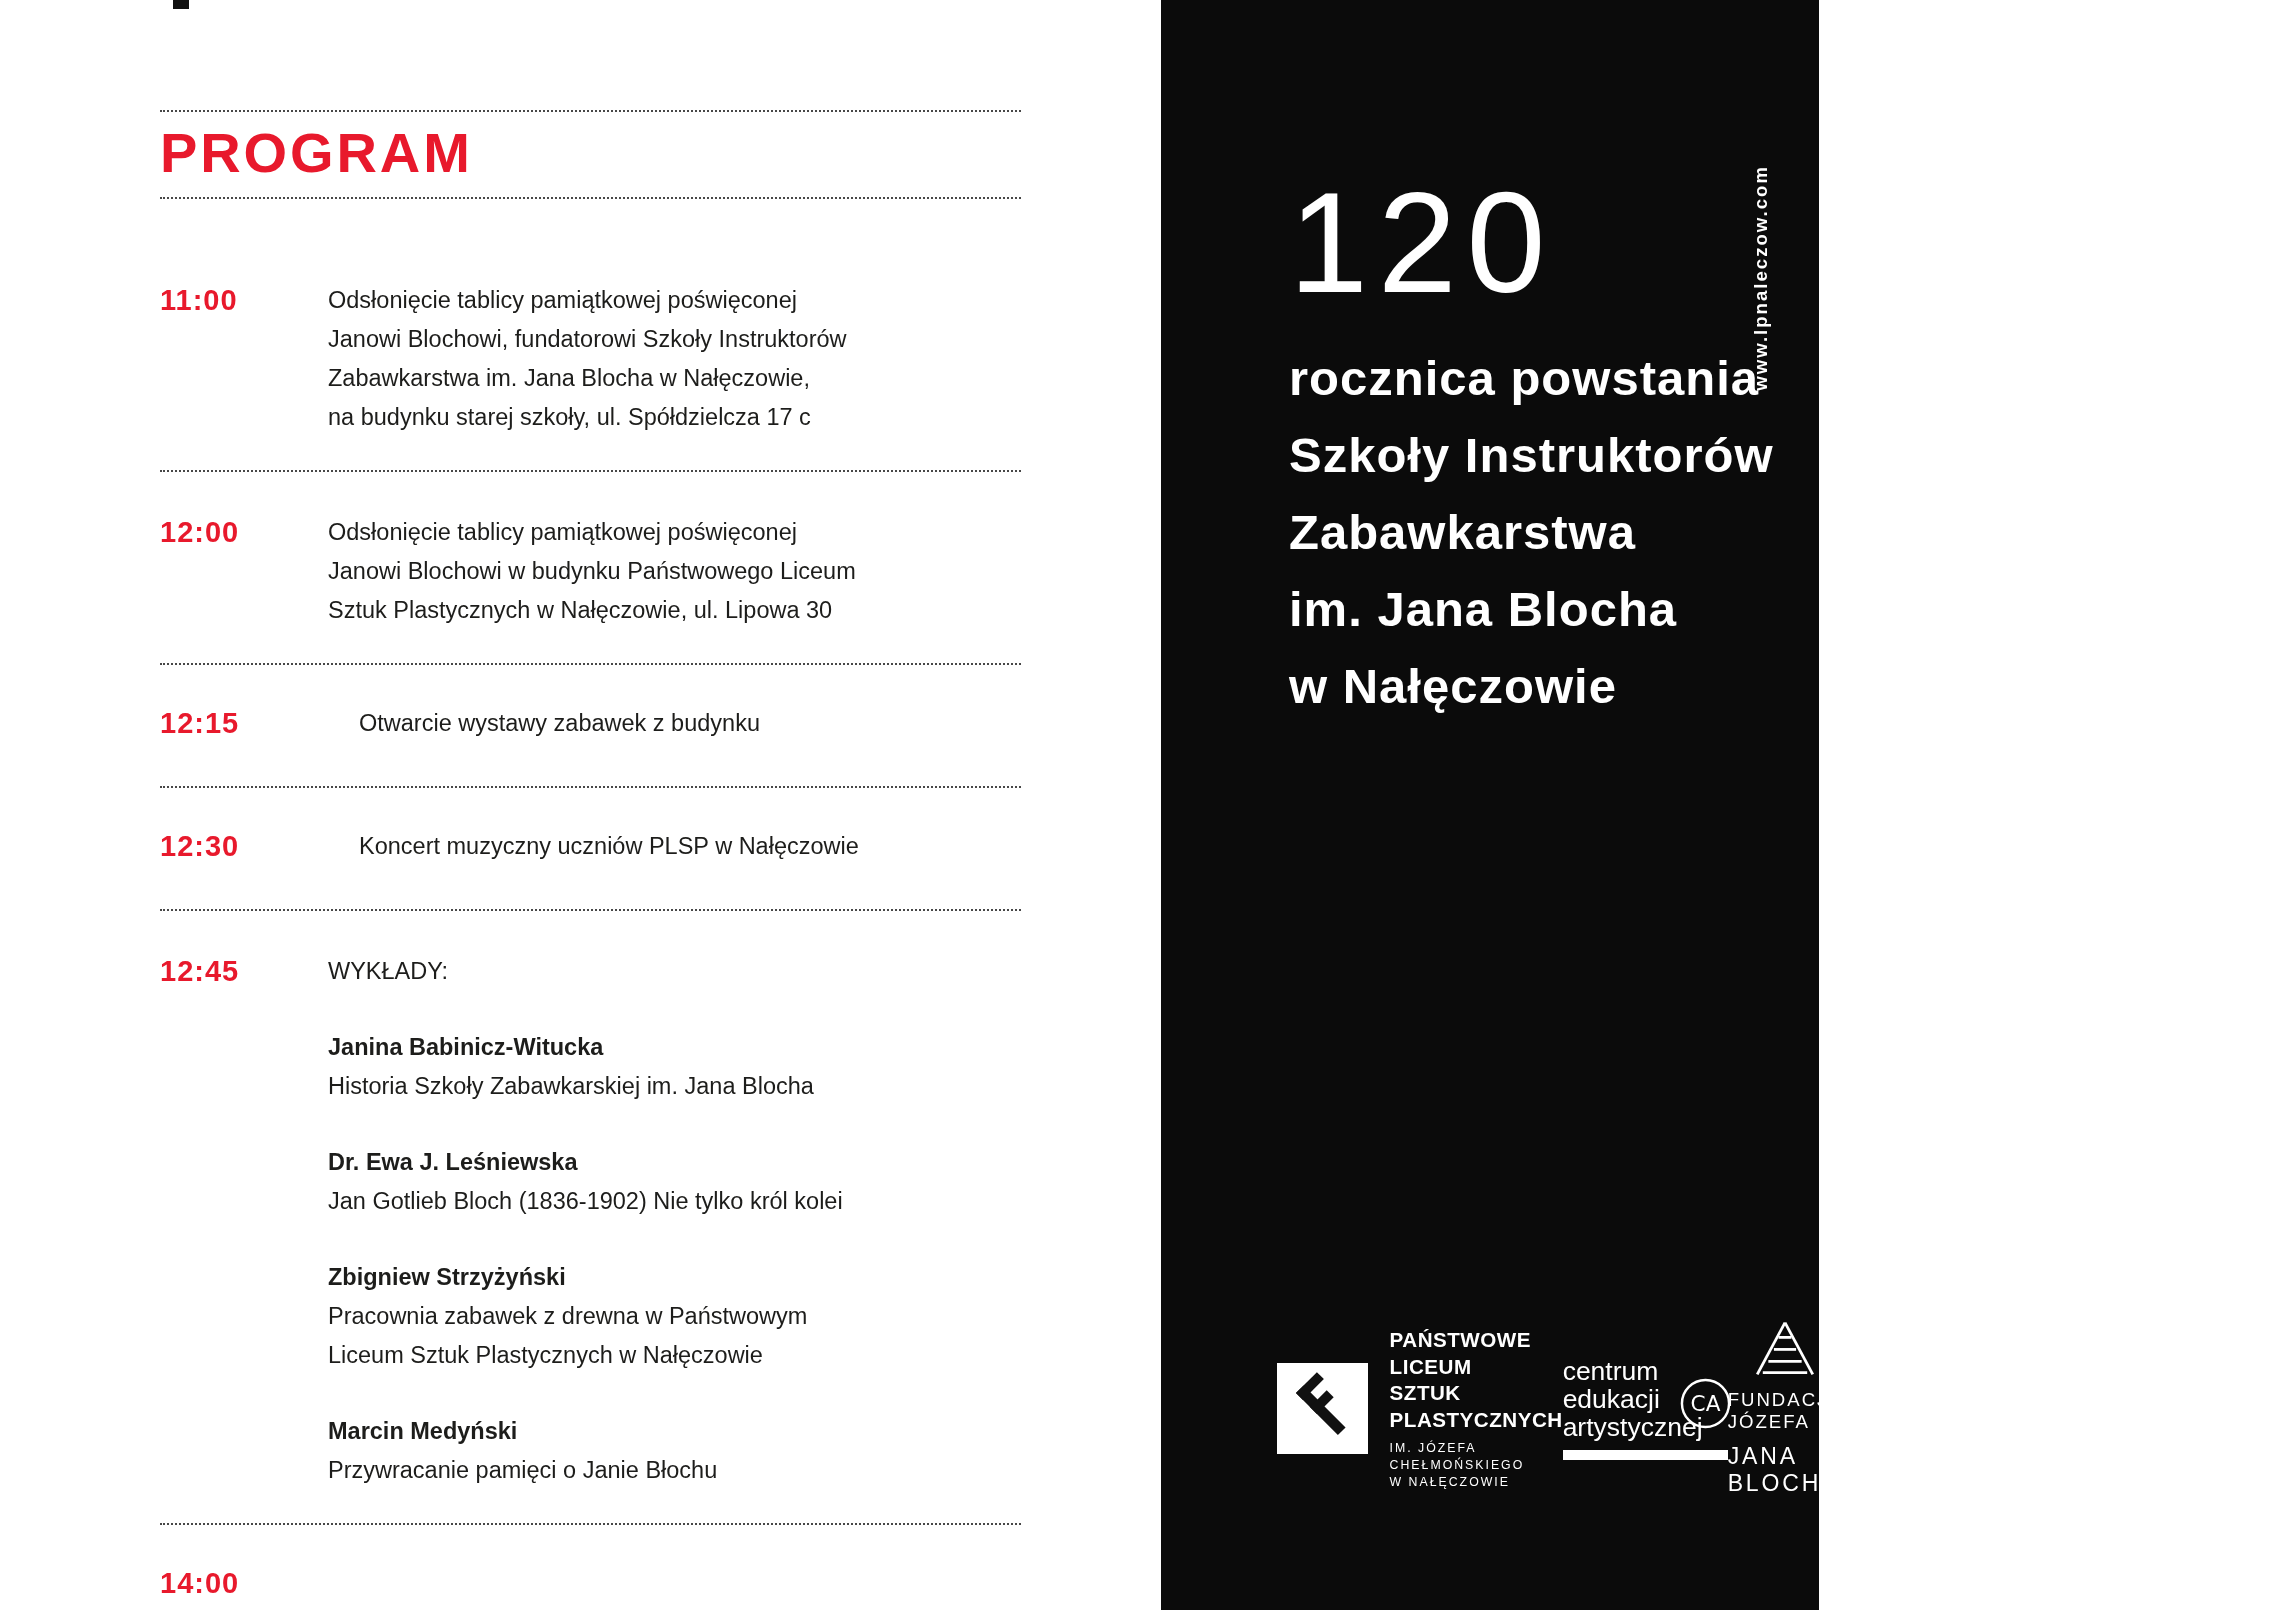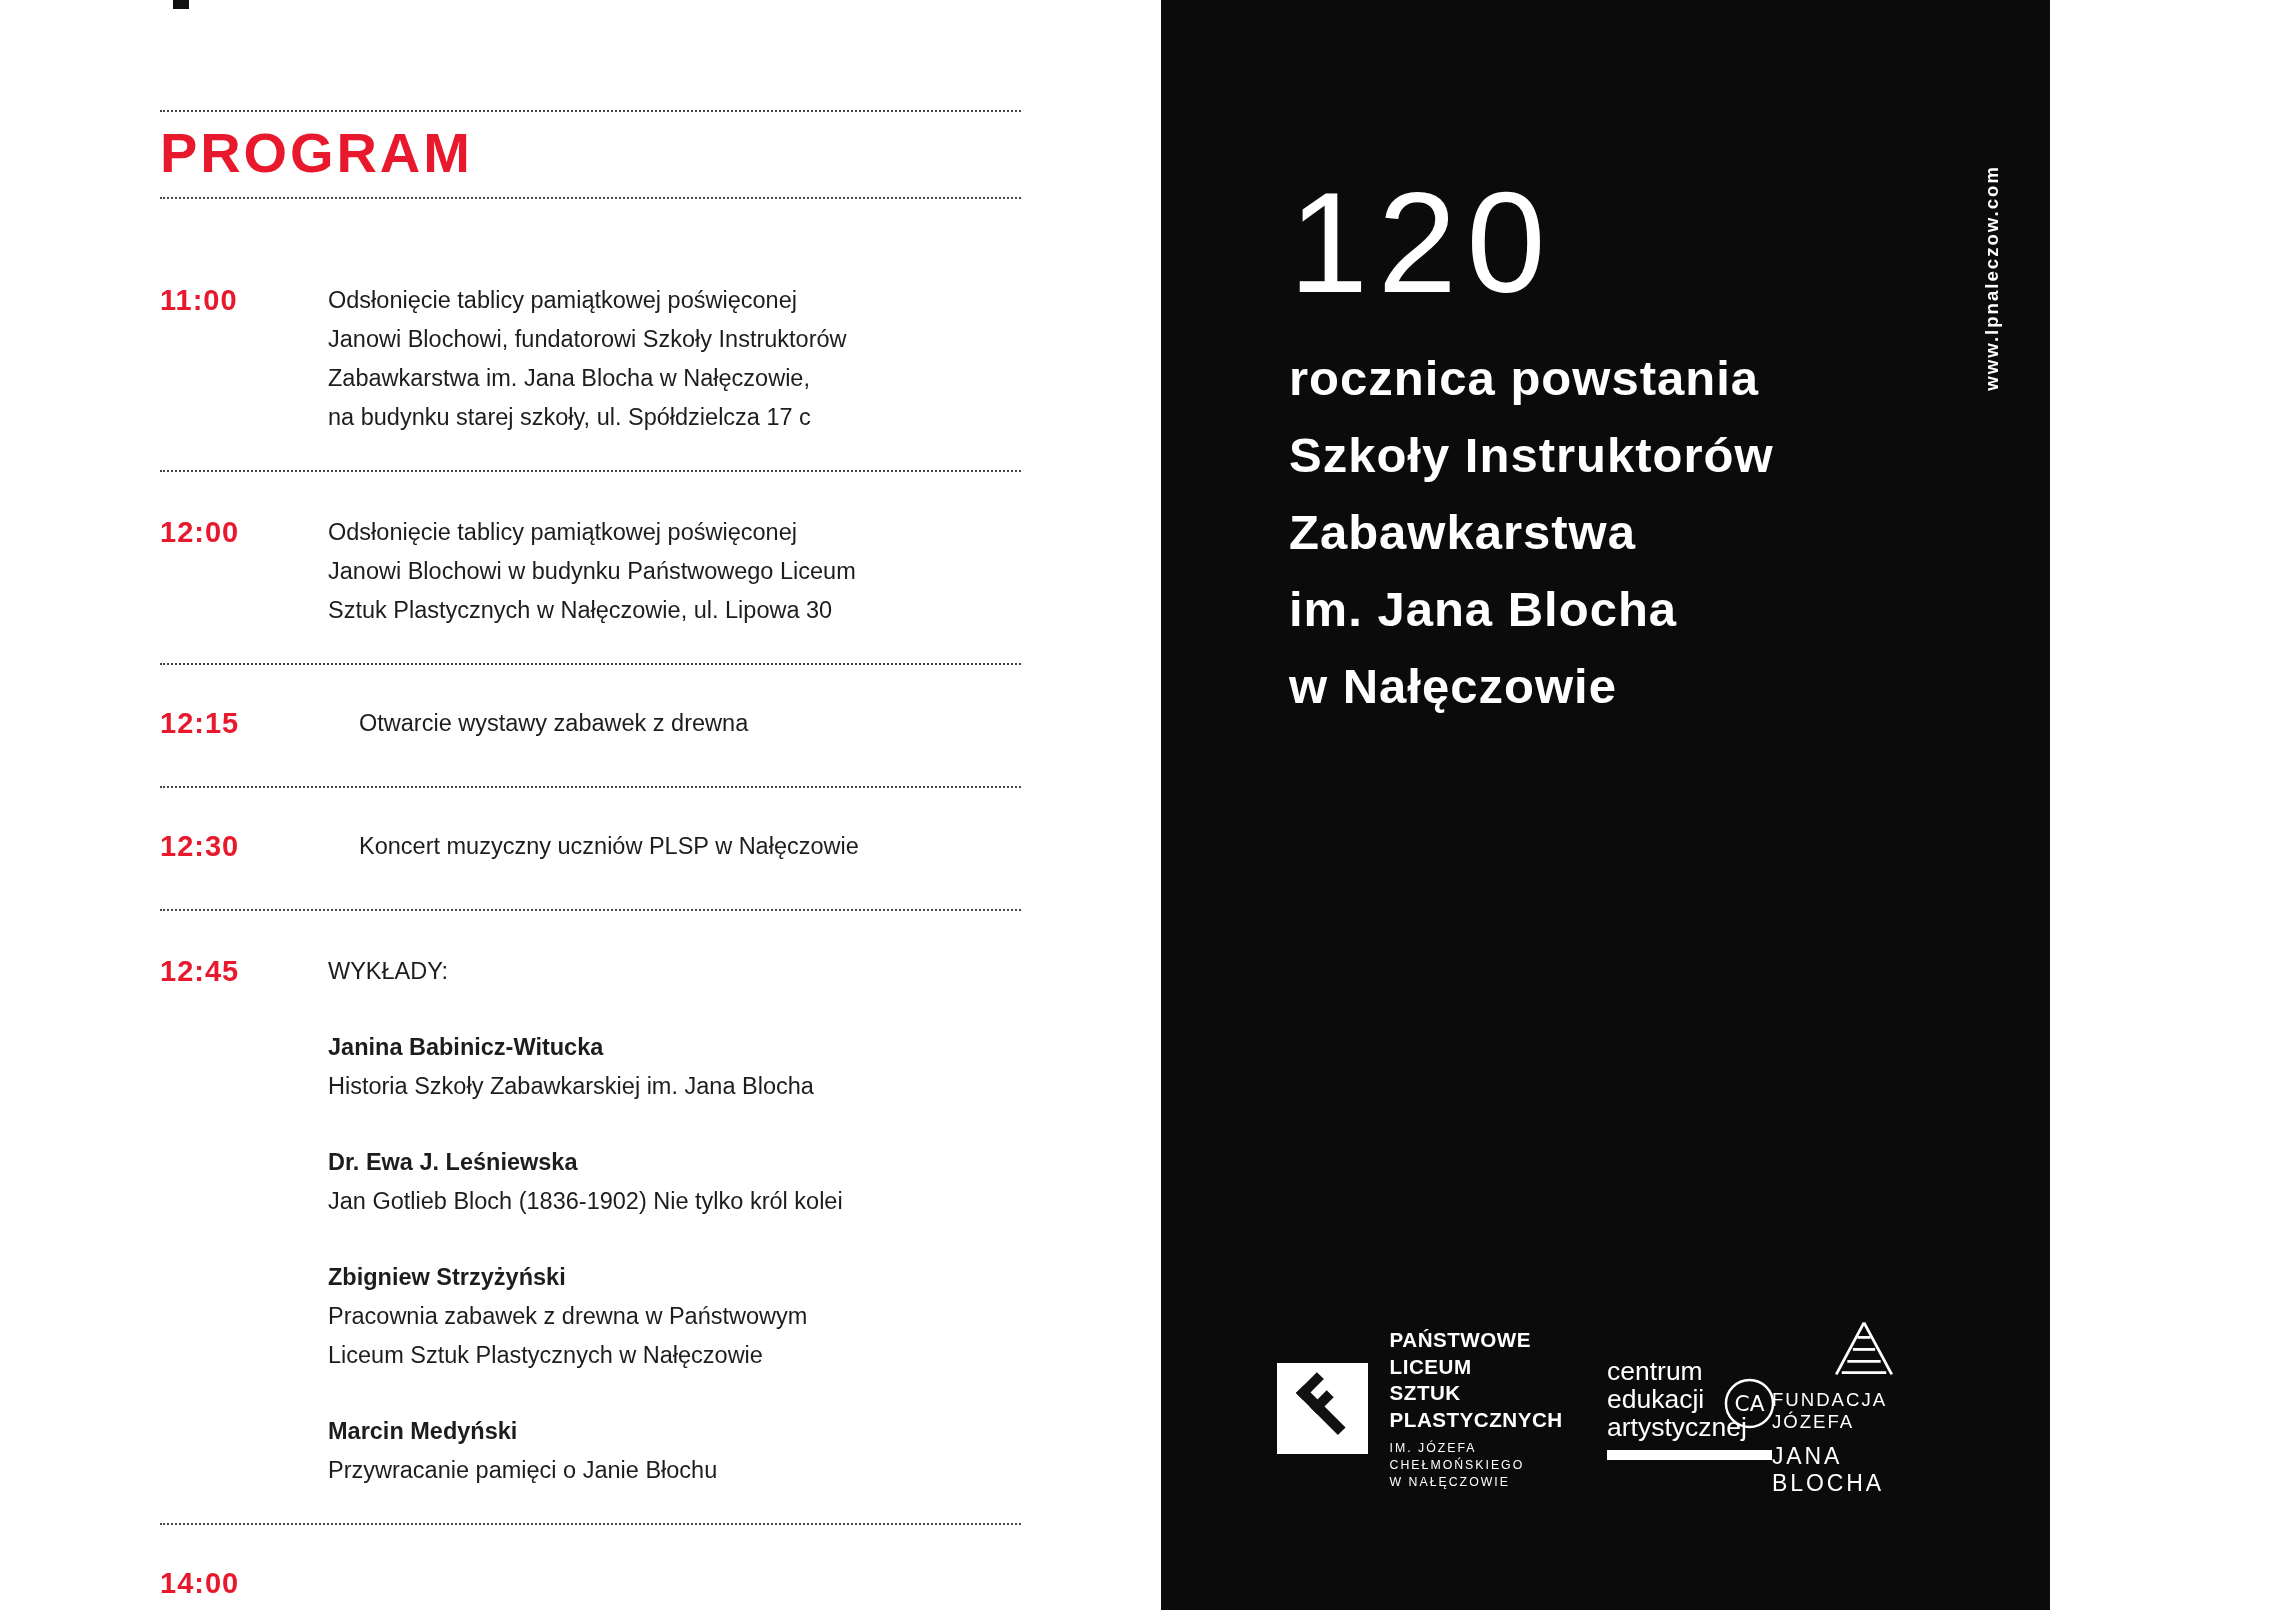--- a/index.html
+++ b/index.html
@@ -8,21 +8,21 @@
     --text-dark:#1d1d1b;
     --white:#ffffff;
   }
   *{margin:0;padding:0;box-sizing:border-box;}
   html,body{background:#ffffff;}
   body{
     width:2293px;height:1610px;
     font-family:"Liberation Sans","DejaVu Sans",sans-serif;
     color:var(--text-dark);
   }
-  .page{position:relative;width:2050px;height:1610px;display:flex;overflow:hidden;background:#fff;}
+  .page{position:relative;width:1819px;height:1610px;display:flex;overflow:hidden;background:#fff;}
 
   
   .left-panel{position:relative;width:1161px;height:100%;background:#ffffff;}
   .crop-mark{position:absolute;left:173px;top:0;width:15.7px;height:8.8px;background:#111;}
   .left-content{position:absolute;left:160px;top:110px;width:861px;}
   .dotted{border-top:2.9px dotted #474747;height:0;}
   .program-title{
     color:var(--accent-red);
     font-size:56px;font-weight:800;letter-spacing:2.9px;
     margin:9.8px 0 13.7px 0;line-height:1.1;
@@ -103,21 +103,21 @@
       <div class="entry">
         <div class="time">12:00</div>
         <div class="desc pre">Odsłonięcie tablicy pamiątkowej poświęconej
 Janowi Blochowi w budynku Państwowego Liceum
 Sztuk Plastycznych w Nałęczowie, ul. Lipowa 30</div>
       </div>
       <div class="dotted"></div>
 
       <div class="entry single">
         <div class="time">12:15</div>
-        <div class="desc pre">Otwarcie wystawy zabawek z drewna</div>
+        <div class="desc pre">Otwarcie wystawy zabawek z budynku</div>
       </div>
       <div class="dotted"></div>
 
       <div class="entry single">
         <div class="time">12:30</div>
         <div class="desc pre">Koncert muzyczny uczniów PLSP w Nałęczowie</div>
       </div>
       <div class="dotted"></div>
 
       <div class="entry">

